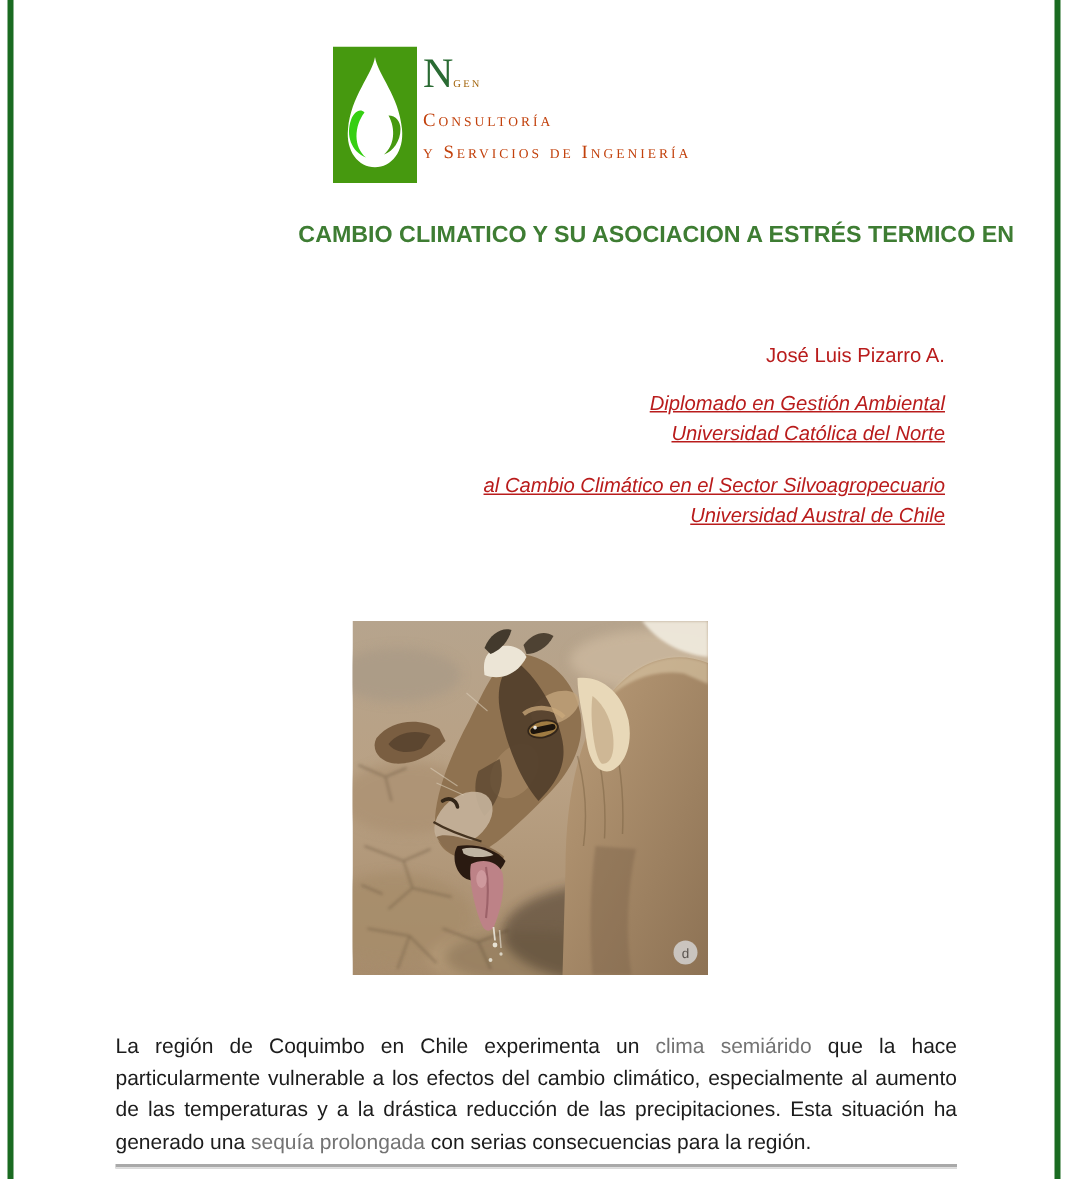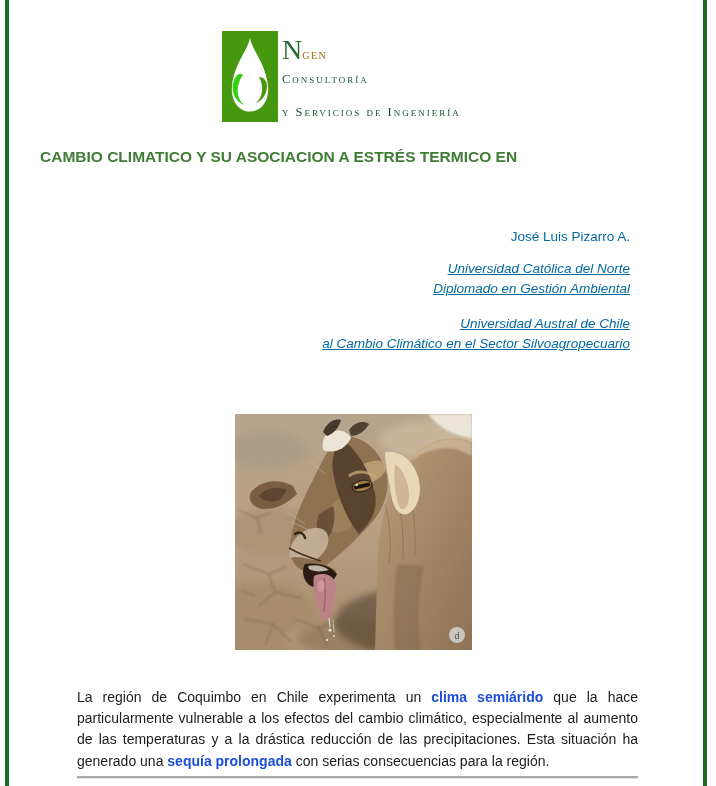--- a/index.html
+++ b/index.html
@@ -10,46 +10,46 @@
   .vborder{position:absolute;top:0;height:786px;width:4px;background:#1a6b21;}
   .vborder.left{left:5px;}
   .vborder.right{left:703px;}
 
   
   .logo{position:absolute;left:222px;top:31px;display:flex;}
   .logo-mark{width:56px;height:91px;flex:0 0 auto;}
   .logo-text{margin-left:4px;padding-top:6px;font-family:"Liberation Serif",serif;}
   .brand{line-height:26px;white-space:nowrap;}
   .brand-initial{font-size:28px;color:#2a6b33;font-weight:400;}
-  .brand-rest{font-size:14px;color:#a16207;font-variant:small-caps;letter-spacing:1.5px;}
-  .tagline{font-size:12.5px;color:#14532d;font-variant:small-caps;letter-spacing:2px;white-space:nowrap;}
+  .brand-rest{font-size:10px;color:#a16207;font-variant:small-caps;letter-spacing:1.5px;}
+  .tagline{font-size:12.5px;color:#c2410c;font-variant:small-caps;letter-spacing:2px;white-space:nowrap;}
   .tagline.t1{margin-top:4px;}
-  .tagline.t2{margin-top:18px;}
+  .tagline.t2{margin-top:6px;}
 
   
   .doc-title{
-    position:absolute;left:40px;width:636px;top:146px;text-align:left;
+    position:absolute;left:40px;width:636px;top:146px;text-align:right;
     color:#3e7d33;font-weight:700;font-size:15.5px;line-height:22.5px;
   }
 
   
-  .author{position:absolute;right:86px;top:227px;text-align:right;font-size:13.5px;line-height:20px;color:#0369a1;}
+  .author{position:absolute;right:86px;top:227px;text-align:right;font-size:13.5px;line-height:20px;color:#b91c1c;}
   .author .cred{font-style:italic;text-decoration:underline;}
   .author .cred1{margin-top:12px;}
   .author .cred2{margin-top:15px;}
 
   
   .photo{position:absolute;left:235px;top:414px;width:237px;height:236px;}
 
   
   .body-par{
     position:absolute;left:77px;top:687px;width:561px;
     font-size:14px;line-height:21.2px;text-align:justify;color:#1c1c1c;
   }
-  .hl{font-weight:700;color:#1d4ed8;}
+  .hl{font-weight:400;color:#737373;}
 
   .rule{position:absolute;left:77px;top:776px;width:561px;height:2px;background:#a9a9a9;border-bottom:1px solid #e0e0e0;}
 </style>
 </head>
 <body>
 
 <div class="page">
   <div class="vborder left"></div>
   <div class="vborder right"></div>
 
@@ -69,26 +69,26 @@
     </div>
   </header>
 
   <h1 class="doc-title" style="margin:0;">
     <div>CAMBIO CLIMATICO Y SU ASOCIACION A ESTRÉS TERMICO EN</div>
   </h1>
 
   <div class="author">
     <div>José Luis Pizarro A.</div>
     <div class="cred cred1">
+      <div>Diplomado en Gestión Ambiental</div>
       <div>Universidad Católica del Norte</div>
-      <div>Diplomado en Gestión Ambiental</div>
     </div>
     <div class="cred cred2">
+      <div>al Cambio Climático en el Sector Silvoagropecuario</div>
       <div>Universidad Austral de Chile</div>
-      <div>al Cambio Climático en el Sector Silvoagropecuario</div>
     </div>
   </div>
 
   <figure class="photo" style="margin:0;">
     <svg width="237" height="236" viewBox="0 0 237 236" xmlns="http://www.w3.org/2000/svg">
       <defs>
         <linearGradient id="bg" x1="0" y1="0" x2="0" y2="1">
           <stop offset="0" stop-color="#b6a48d"></stop>
           <stop offset="0.45" stop-color="#b9a184"></stop>
           <stop offset="1" stop-color="#a78c6c"></stop>

